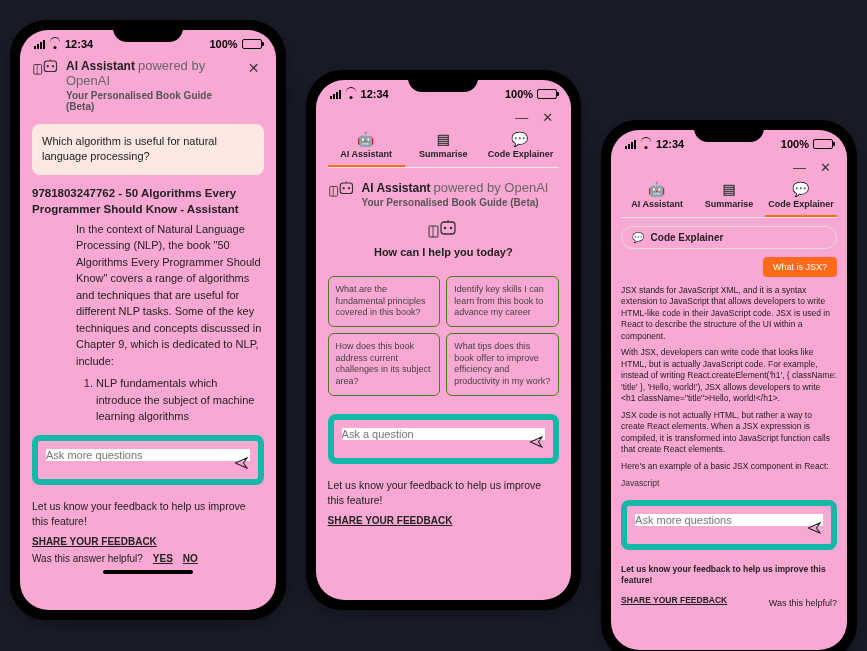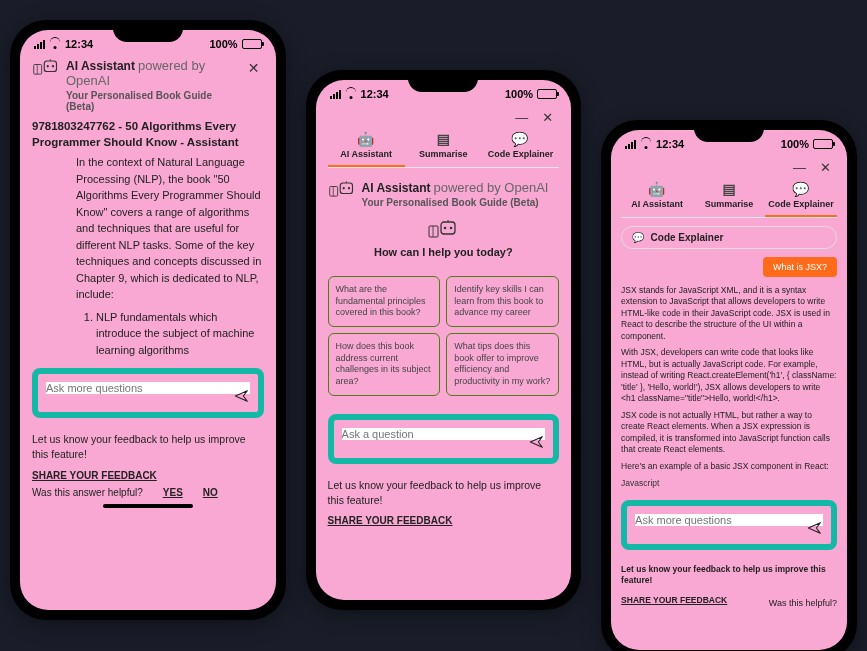--- a/index.html
+++ b/index.html
@@ -135,21 +135,21 @@
     border:none; outline:none; width:100%; font-size:11px;
   }
   .send-btn {
     position:absolute; right:8px; bottom:6px;
     cursor:pointer;
   }
   .send-btn svg { width:16px;height:16px; }
 
   .feedback-msg { font-size:10.5px; margin:4px 0 8px; line-height:1.4;}
   .feedback-link { font-weight:700; text-decoration:underline; font-size:10px; display:inline-block; margin-bottom:6px;}
-  .helpful-row { display:flex; align-items:center; gap:20px; font-size:10px; }
+  .helpful-row { display:flex; align-items:center; gap:10px; font-size:10px; }
   .helpful-row .opt { font-weight:700; text-decoration:underline; cursor:pointer;}
 
   .home-indicator {
     width:90px; height:4px; background:#000; border-radius:3px;
     margin:6px auto 2px;
   }
 
   
   .help-center { text-align:center; margin:6px 0 10px;}
   .help-center .mini-bot { display:inline-block; margin-bottom:4px;}
@@ -218,20 +218,21 @@
             </svg>
         </span>
         <div class="app-title-wrap">
           <span class="app-title">AI Assistant</span>
           <span class="app-sub">powered by OpenAI</span>
           <div class="app-tagline">Your Personalised Book Guide (Beta)</div>
         </div>
         <span class="close-x">✕</span>
       </div>
 
+      <div class="user-q">Which algorithm is useful for natural language processing?</div>
 
       <div class="answer-title">9781803247762 - 50 Algorithms Every Programmer Should Know - Assistant</div>
       <div class="answer-body">
         <span>In the context of Natural Language Processing (NLP), the book "50 Algorithms Every Programmer Should Know" covers a range of algorithms and techniques that are useful for different NLP tasks. Some of the key techniques and concepts discussed in Chapter 9, which is dedicated to NLP, include:</span>
         <ol>
           <li>NLP fundamentals which introduce the subject of machine learning algorithms</li>
         </ol>
       </div>
 
       <div class="input-box">

